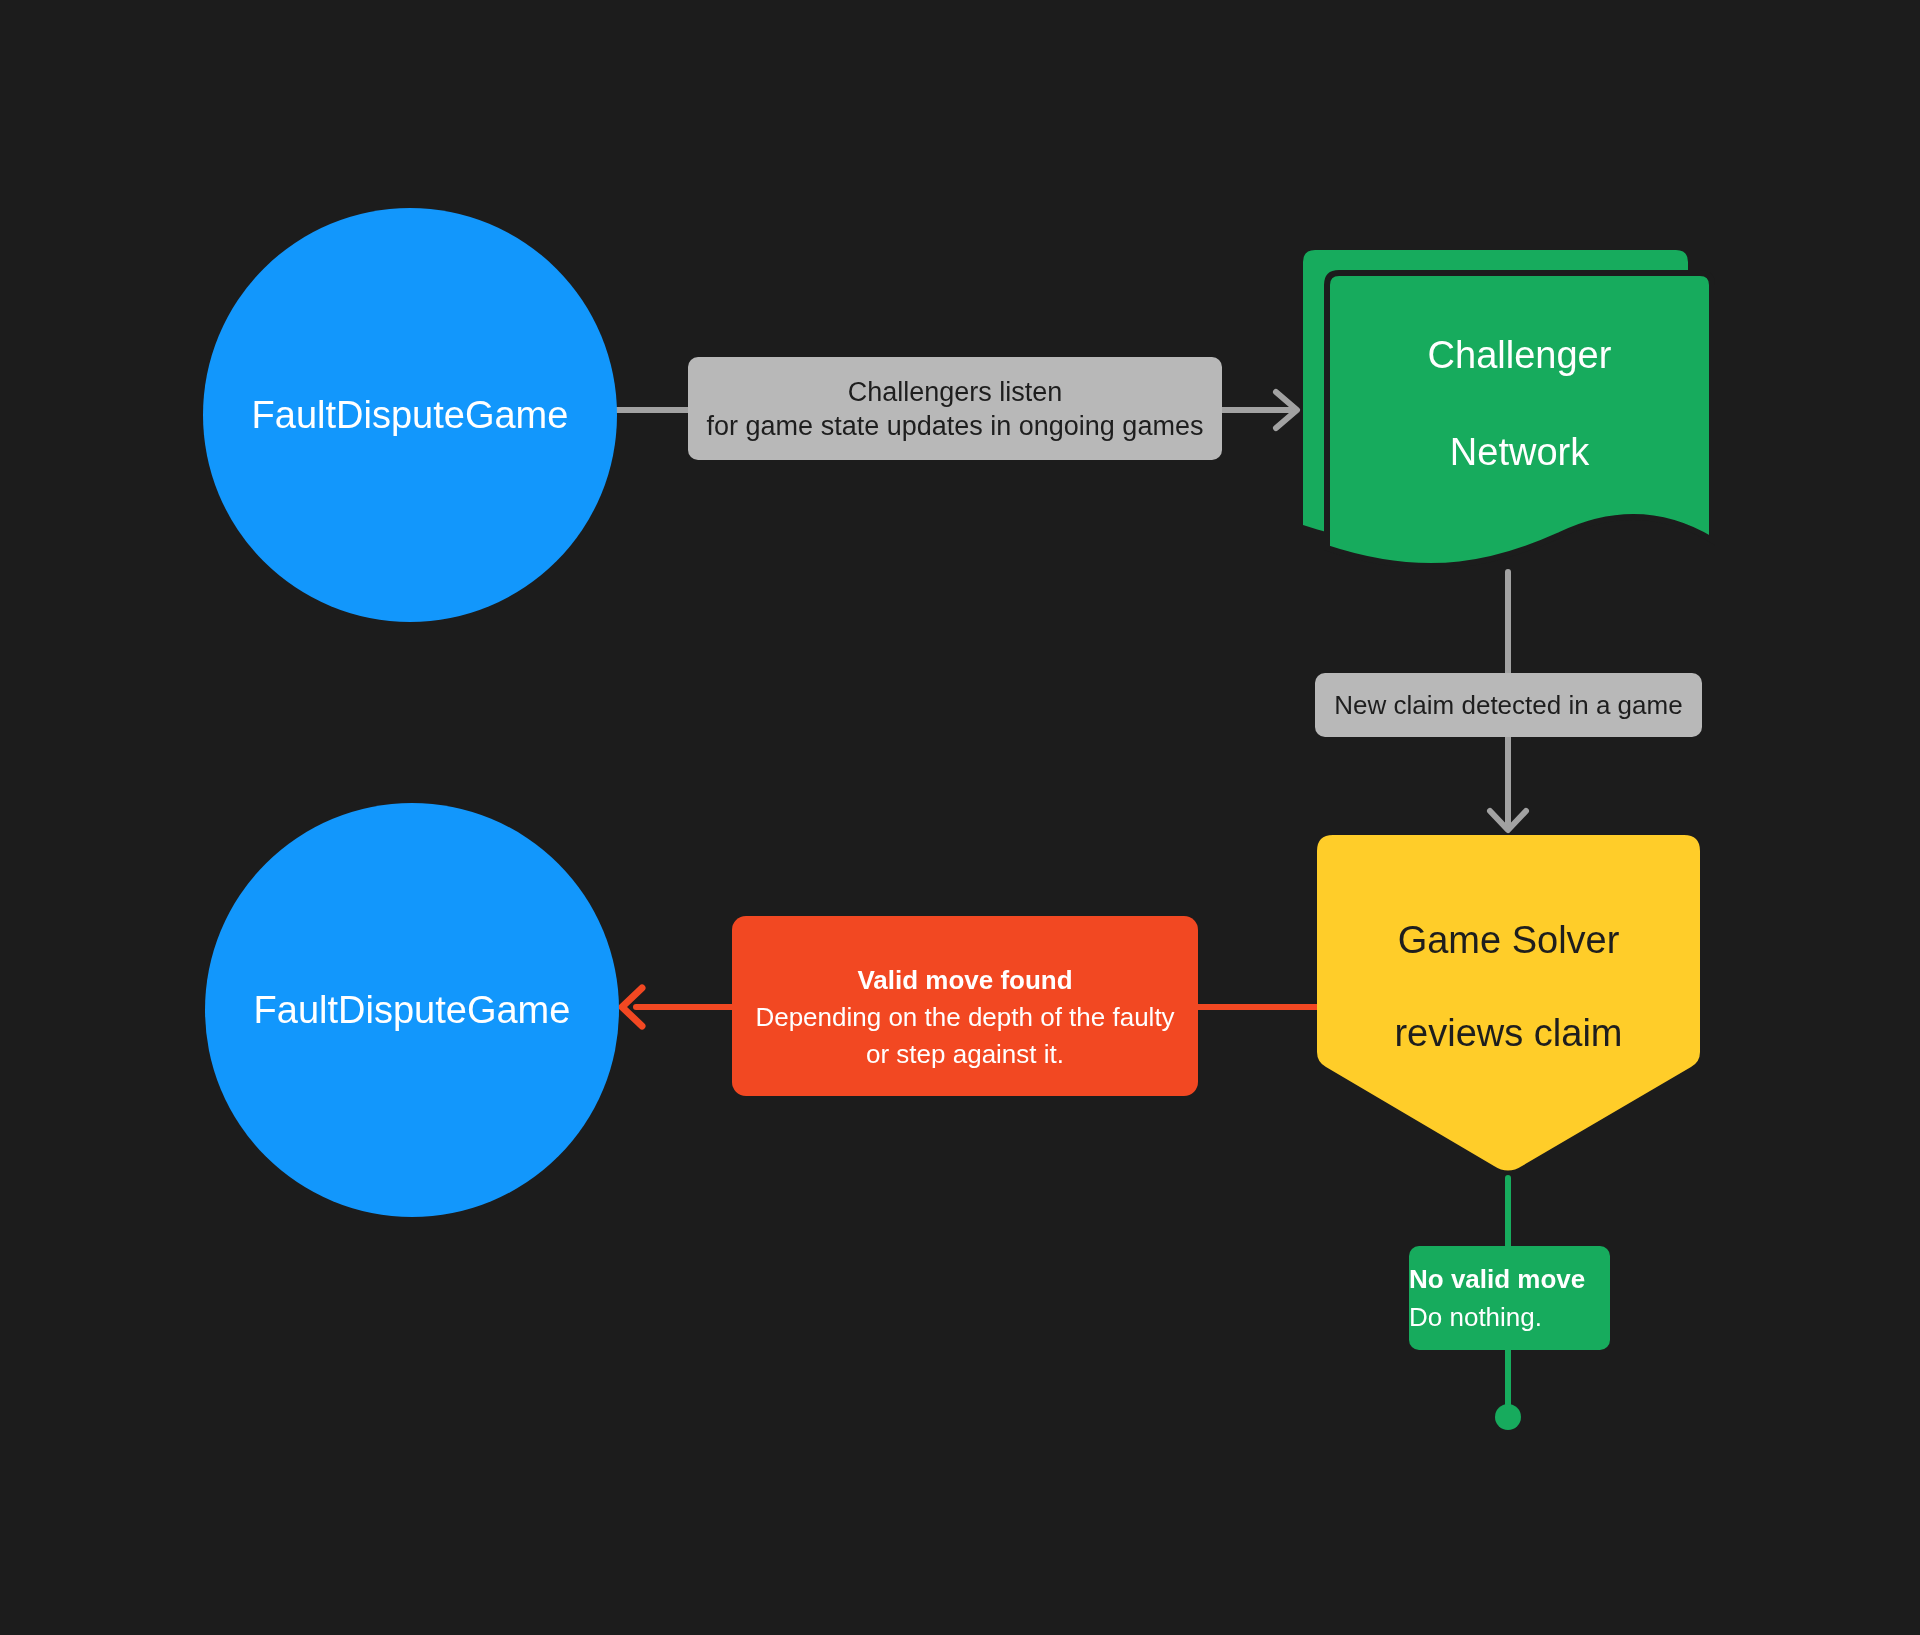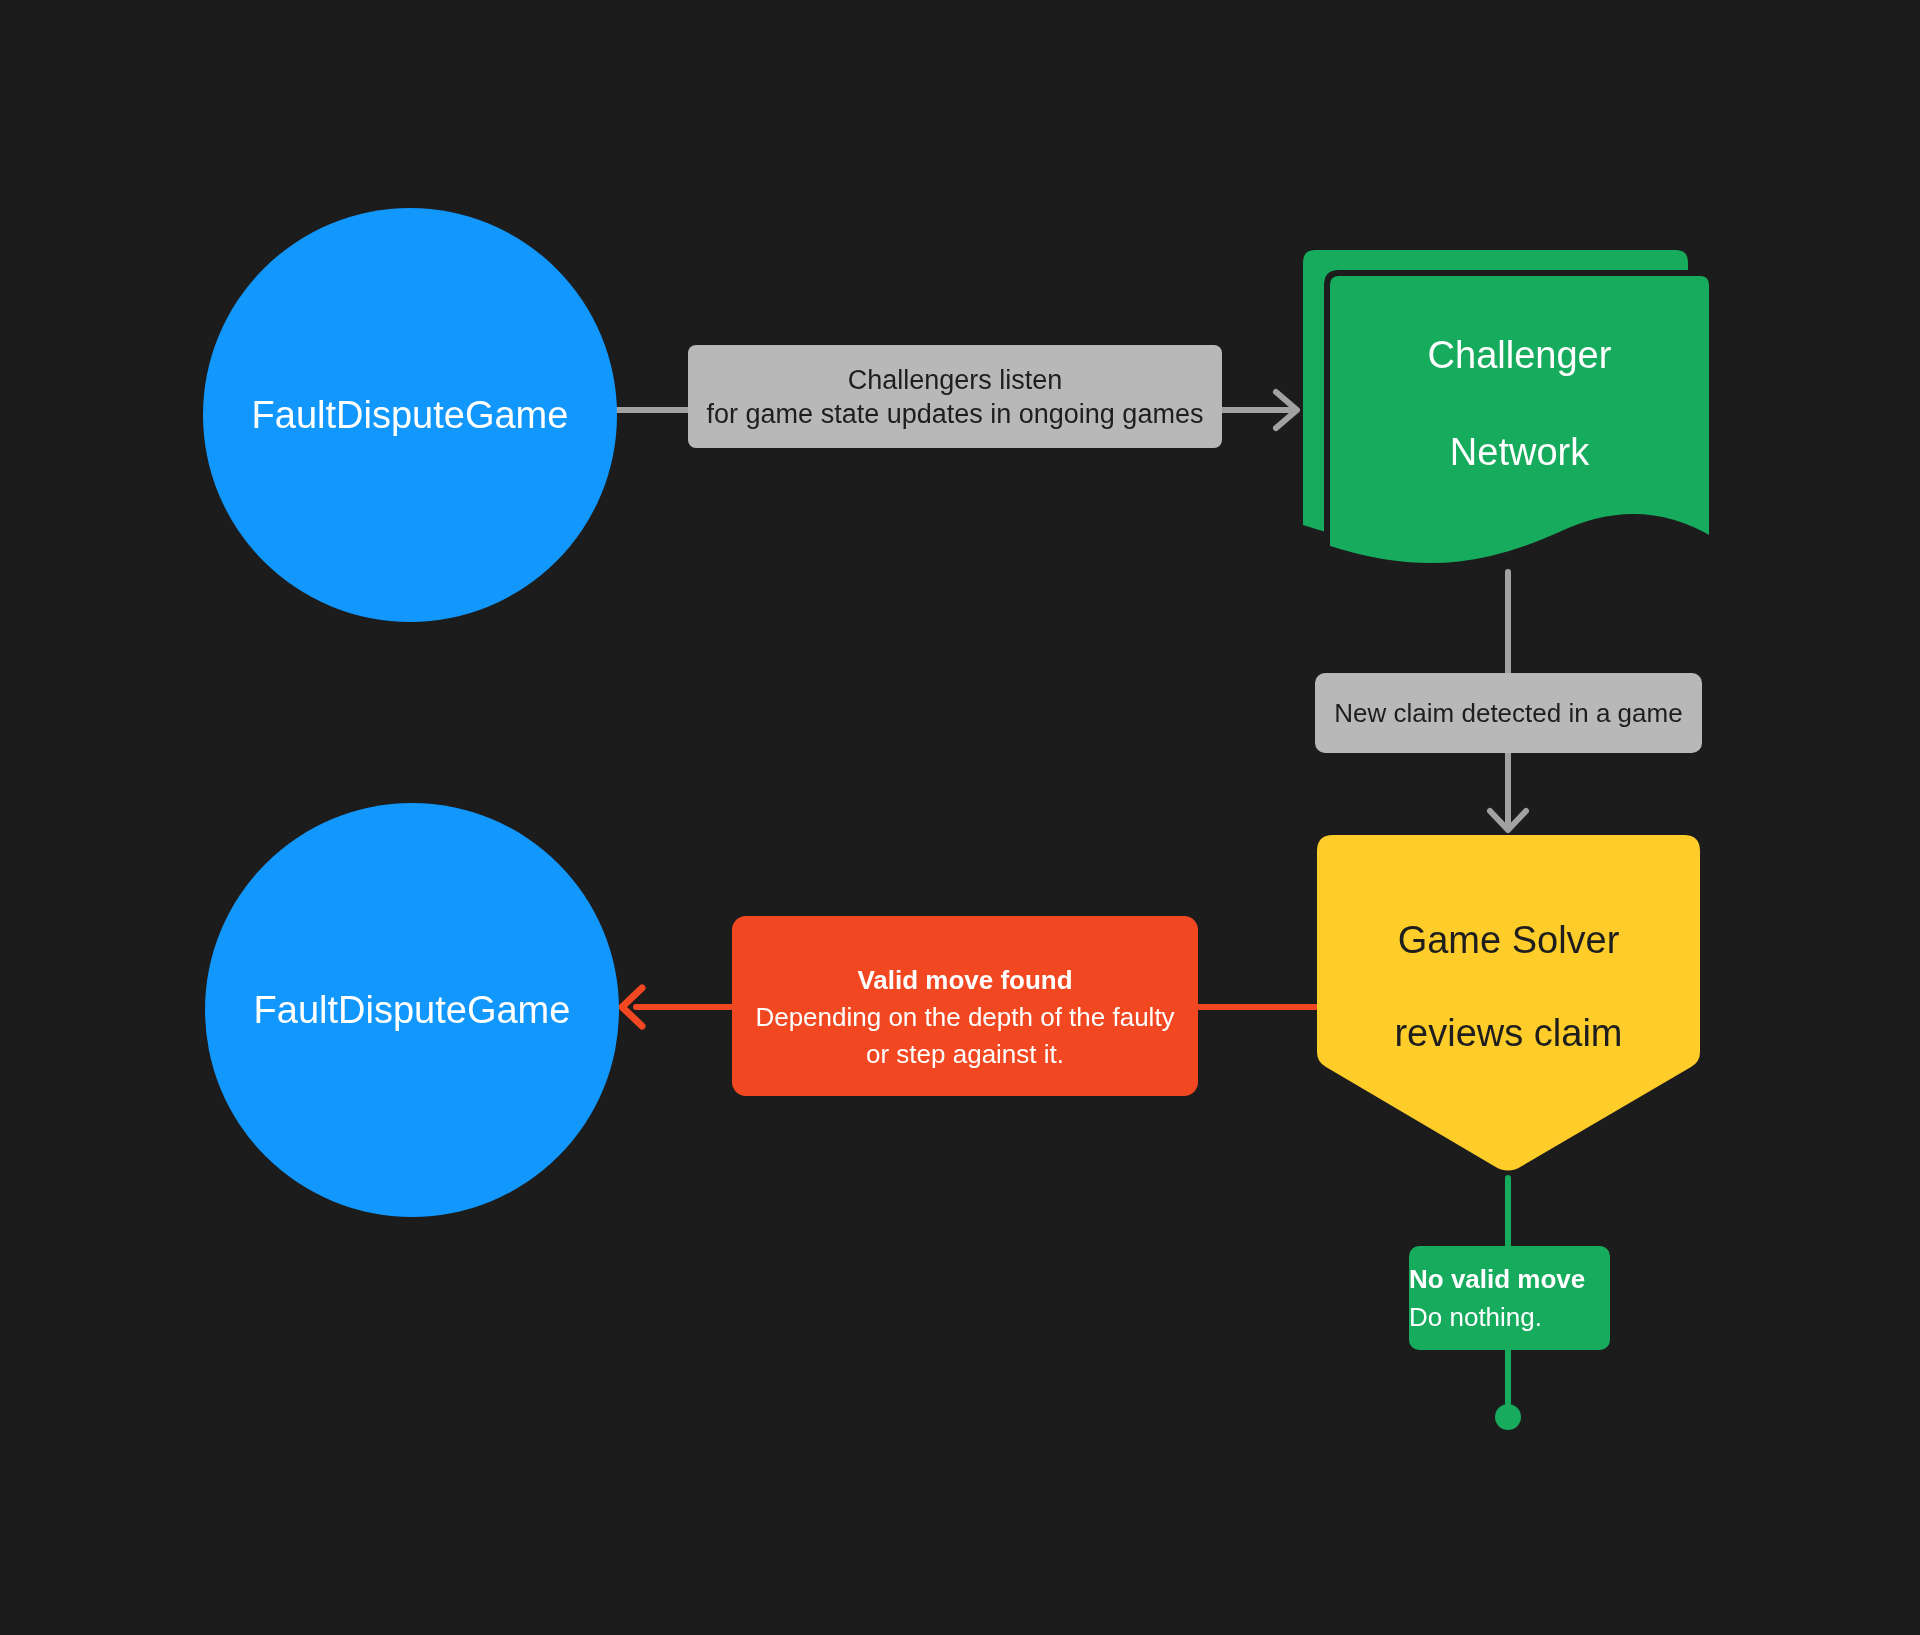--- a/index.html
+++ b/index.html
@@ -33,22 +33,22 @@
   .gray-label {
     position: absolute;
     background: #B8B8B8;
     border-radius: 10px;
     color: #1E1E1E;
     display: flex; flex-direction: column;
     align-items: center; justify-content: center;
     text-align: center;
     font-size: 27px; line-height: 34px;
   }
-  .label-listen { left: 688px; top: 345px; width: 534px; height: 103px; border-radius: 8px; }
-  .label-newclaim { left: 1315px; top: 673px; width: 387px; height: 80px; font-size: 26px; }
+  .label-listen { left: 688px; top: 357px; width: 534px; height: 103px; }
+  .label-newclaim { left: 1315px; top: 673px; width: 387px; height: 64px; font-size: 26px; }
 
   
   .shape-text {
     position: absolute;
     display: flex; flex-direction: column;
     align-items: center; justify-content: center;
     text-align: center;
     pointer-events: none;
     gap: 35px;
   }

